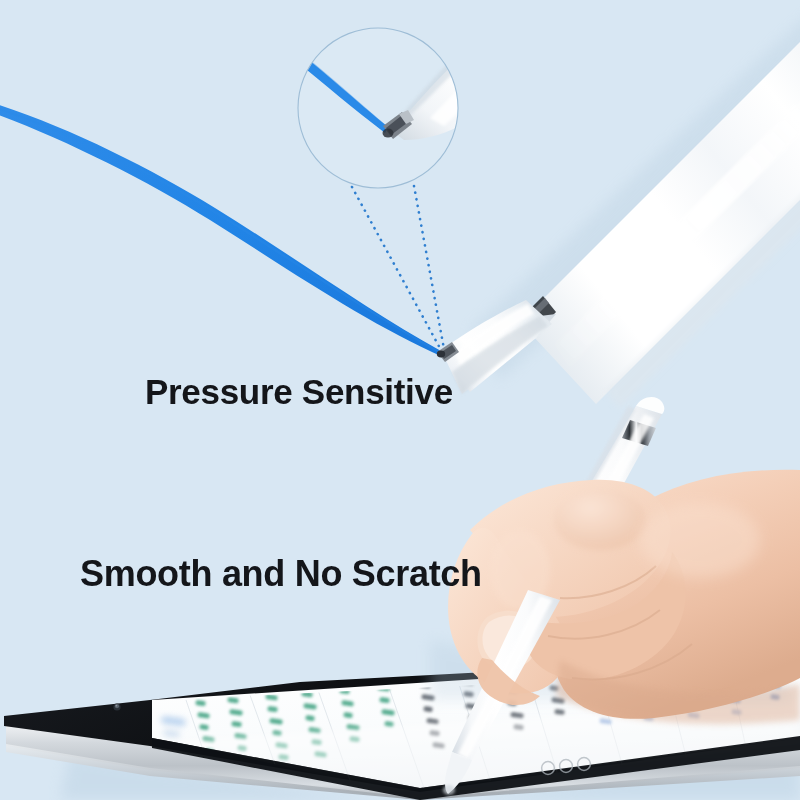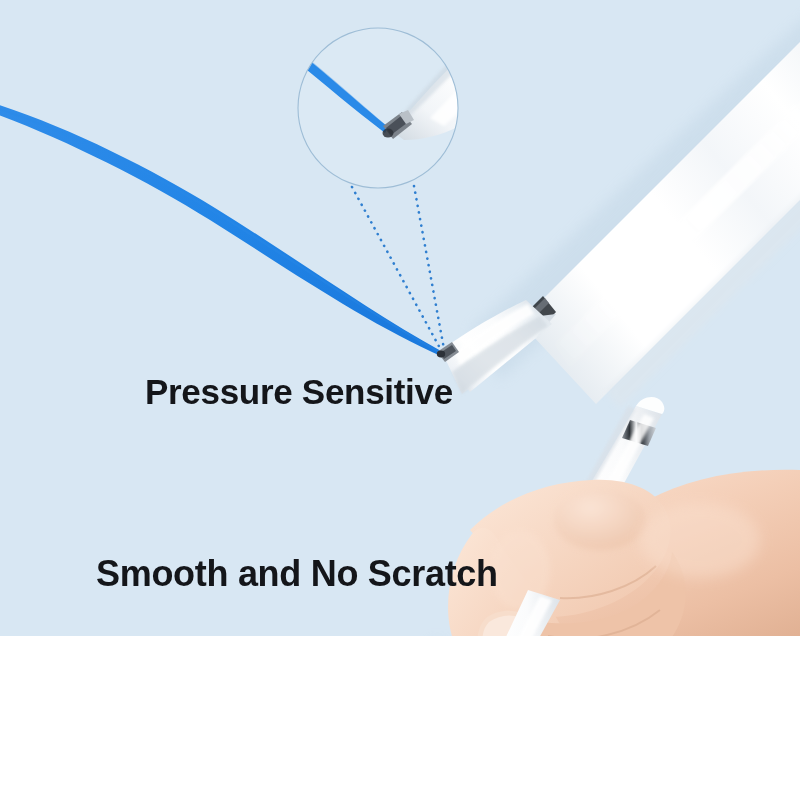--- a/index.html
+++ b/index.html
@@ -4,21 +4,21 @@
 <title>Stylus Product Feature Image</title>
 <style>
   html,body{margin:0;padding:0;}
   body{
     font-family:"Liberation Sans", sans-serif;
     background:#ffffff;
   }
   #stage{
     position:relative;
     width:800px;
-    height:636px;
+    height:800px;
     overflow:hidden;
     background:#d8e7f3;
   }
   #art{
     position:absolute;
     left:0; top:0;
     width:800px; height:800px;
   }
   .caption{
     position:absolute;
@@ -27,21 +27,21 @@
     letter-spacing:-0.3px;
     white-space:nowrap;
     font-family:"Liberation Sans", sans-serif;
   }
   #caption-pressure{
     left:145px;
     top:372px;
     font-size:35px;
   }
   #caption-smooth{
-    left:96px;
+    left:80px;
     top:553px;
     font-size:36px;
   }
 </style>
 </head>
 <body>
 
 <div id="stage">
 
   <svg id="art" viewBox="0 0 800 800" xmlns="http://www.w3.org/2000/svg">

